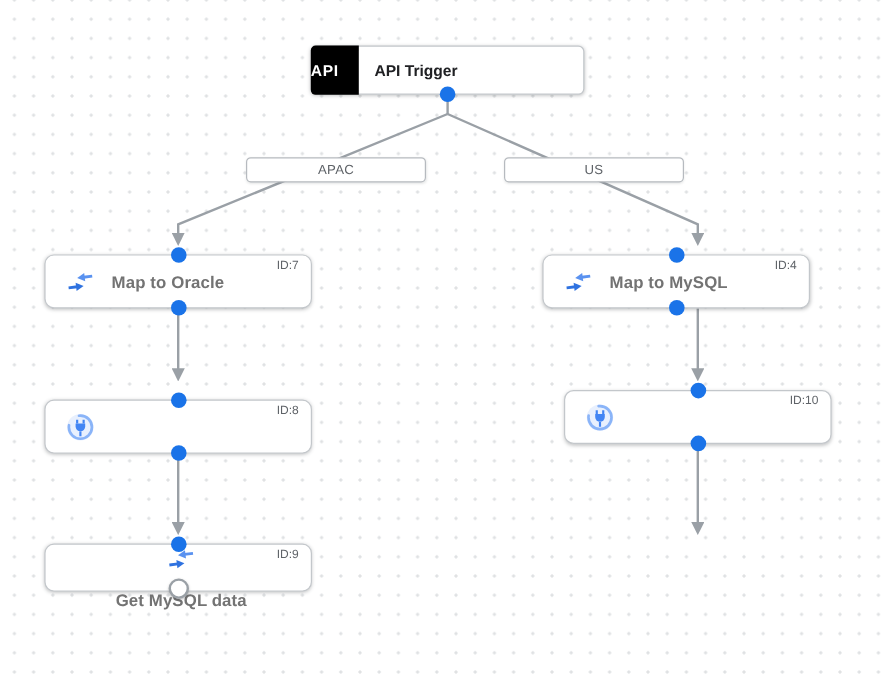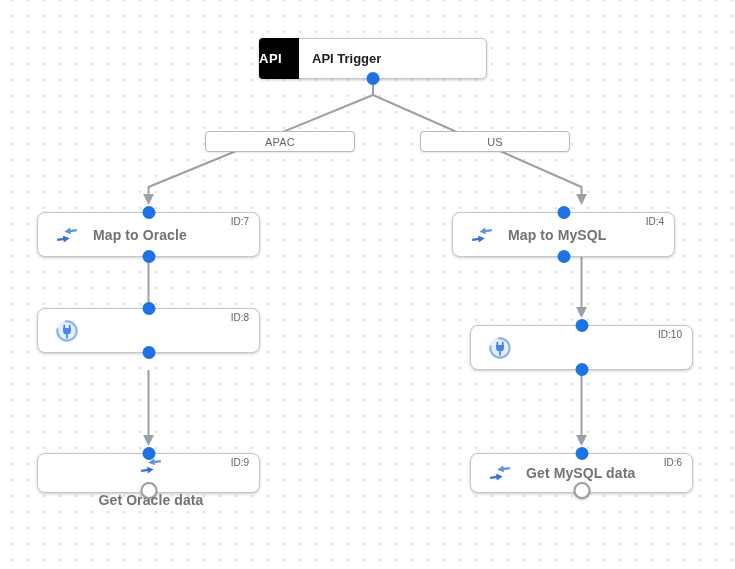--- a/index.html
+++ b/index.html
@@ -91,21 +91,21 @@
         <path d="M23.5 6 H15.5" stroke="#5a92f0" stroke-width="2.6"></path>
             <polygon points="9.5,6 16.5,2.2 16.5,9.8" fill="#5a92f0"></polygon>
       </g>
         </svg>
     </span>
     <span class="node-label">Map to Oracle</span>
     <span class="dot top"></span>
     <span class="dot bottom"></span>
   </div>
 
-  <div class="node" style="left:37px;top:308px;">
+  <div class="node" style="left:37px;top:333px;">
     <span class="node-id">ID:8</span>
     <span class="icon">
       <svg width="24" height="24" viewBox="0 0 24 24">
         <circle cx="12" cy="12" r="11" fill="#e8f0fe"></circle>
         <circle cx="12" cy="12" r="9.6" fill="none" stroke="#8ab4f8" stroke-width="2.2" stroke-linecap="round" stroke-dasharray="31.7 12 16.6 0"></circle>
         <path d="M9.3 5.8 V9 M14.7 5.8 V9 M12 15.6 V19.6" stroke="#4285f4" stroke-width="1.8" fill="none"></path>
         <path d="M8 9 L16 9 L16 11.5 A4 4 0 0 1 8 11.5 Z" fill="#4285f4"></path>
       </svg>
     </span>
     <span class="dot top"></span>
@@ -117,21 +117,21 @@
     <span class="icon">
       <svg width="22" height="18" viewBox="0 0 24 20">
           <g transform="rotate(-7 12 10)">
         <path d="M0.5 14 H8.5" stroke="#2f72e0" stroke-width="2.6"></path>
             <polygon points="14.5,14 7.5,10.2 7.5,17.8" fill="#2f72e0"></polygon>
         <path d="M23.5 6 H15.5" stroke="#5a92f0" stroke-width="2.6"></path>
             <polygon points="9.5,6 16.5,2.2 16.5,9.8" fill="#5a92f0"></polygon>
       </g>
         </svg>
     </span>
-    <span class="node-label">Get Oracle data</span>
+    <span class="node-label">Get MySQL data</span>
     <span class="dot top"></span>
     <span class="dot bottom end"></span>
   </div>
 
   <div class="node" style="left:452px;top:212px;">
     <span class="node-id">ID:4</span>
     <span class="icon">
       <svg width="22" height="18" viewBox="0 0 24 20">
           <g transform="rotate(-7 12 10)">
         <path d="M0.5 14 H8.5" stroke="#2f72e0" stroke-width="2.6"></path>
@@ -153,30 +153,14 @@
         <circle cx="12" cy="12" r="11" fill="#e8f0fe"></circle>
         <circle cx="12" cy="12" r="9.6" fill="none" stroke="#8ab4f8" stroke-width="2.2" stroke-linecap="round" stroke-dasharray="31.7 12 16.6 0"></circle>
         <path d="M9.3 5.8 V9 M14.7 5.8 V9 M12 15.6 V19.6" stroke="#4285f4" stroke-width="1.8" fill="none"></path>
         <path d="M8 9 L16 9 L16 11.5 A4 4 0 0 1 8 11.5 Z" fill="#4285f4"></path>
       </svg>
     </span>
     <span class="dot top"></span>
     <span class="dot bottom"></span>
   </div>
 
-  <div class="node short" style="left:470px;top:453px;">
-    <span class="node-id">ID:6</span>
-    <span class="icon">
-      <svg width="22" height="18" viewBox="0 0 24 20">
-          <g transform="rotate(-7 12 10)">
-        <path d="M0.5 14 H8.5" stroke="#2f72e0" stroke-width="2.6"></path>
-            <polygon points="14.5,14 7.5,10.2 7.5,17.8" fill="#2f72e0"></polygon>
-        <path d="M23.5 6 H15.5" stroke="#5a92f0" stroke-width="2.6"></path>
-            <polygon points="9.5,6 16.5,2.2 16.5,9.8" fill="#5a92f0"></polygon>
-      </g>
-        </svg>
-    </span>
-    <span class="node-label">Get MySQL data</span>
-    <span class="dot top"></span>
-    <span class="dot bottom end"></span>
-  </div>
 
 </div>
 
 </body></html>

